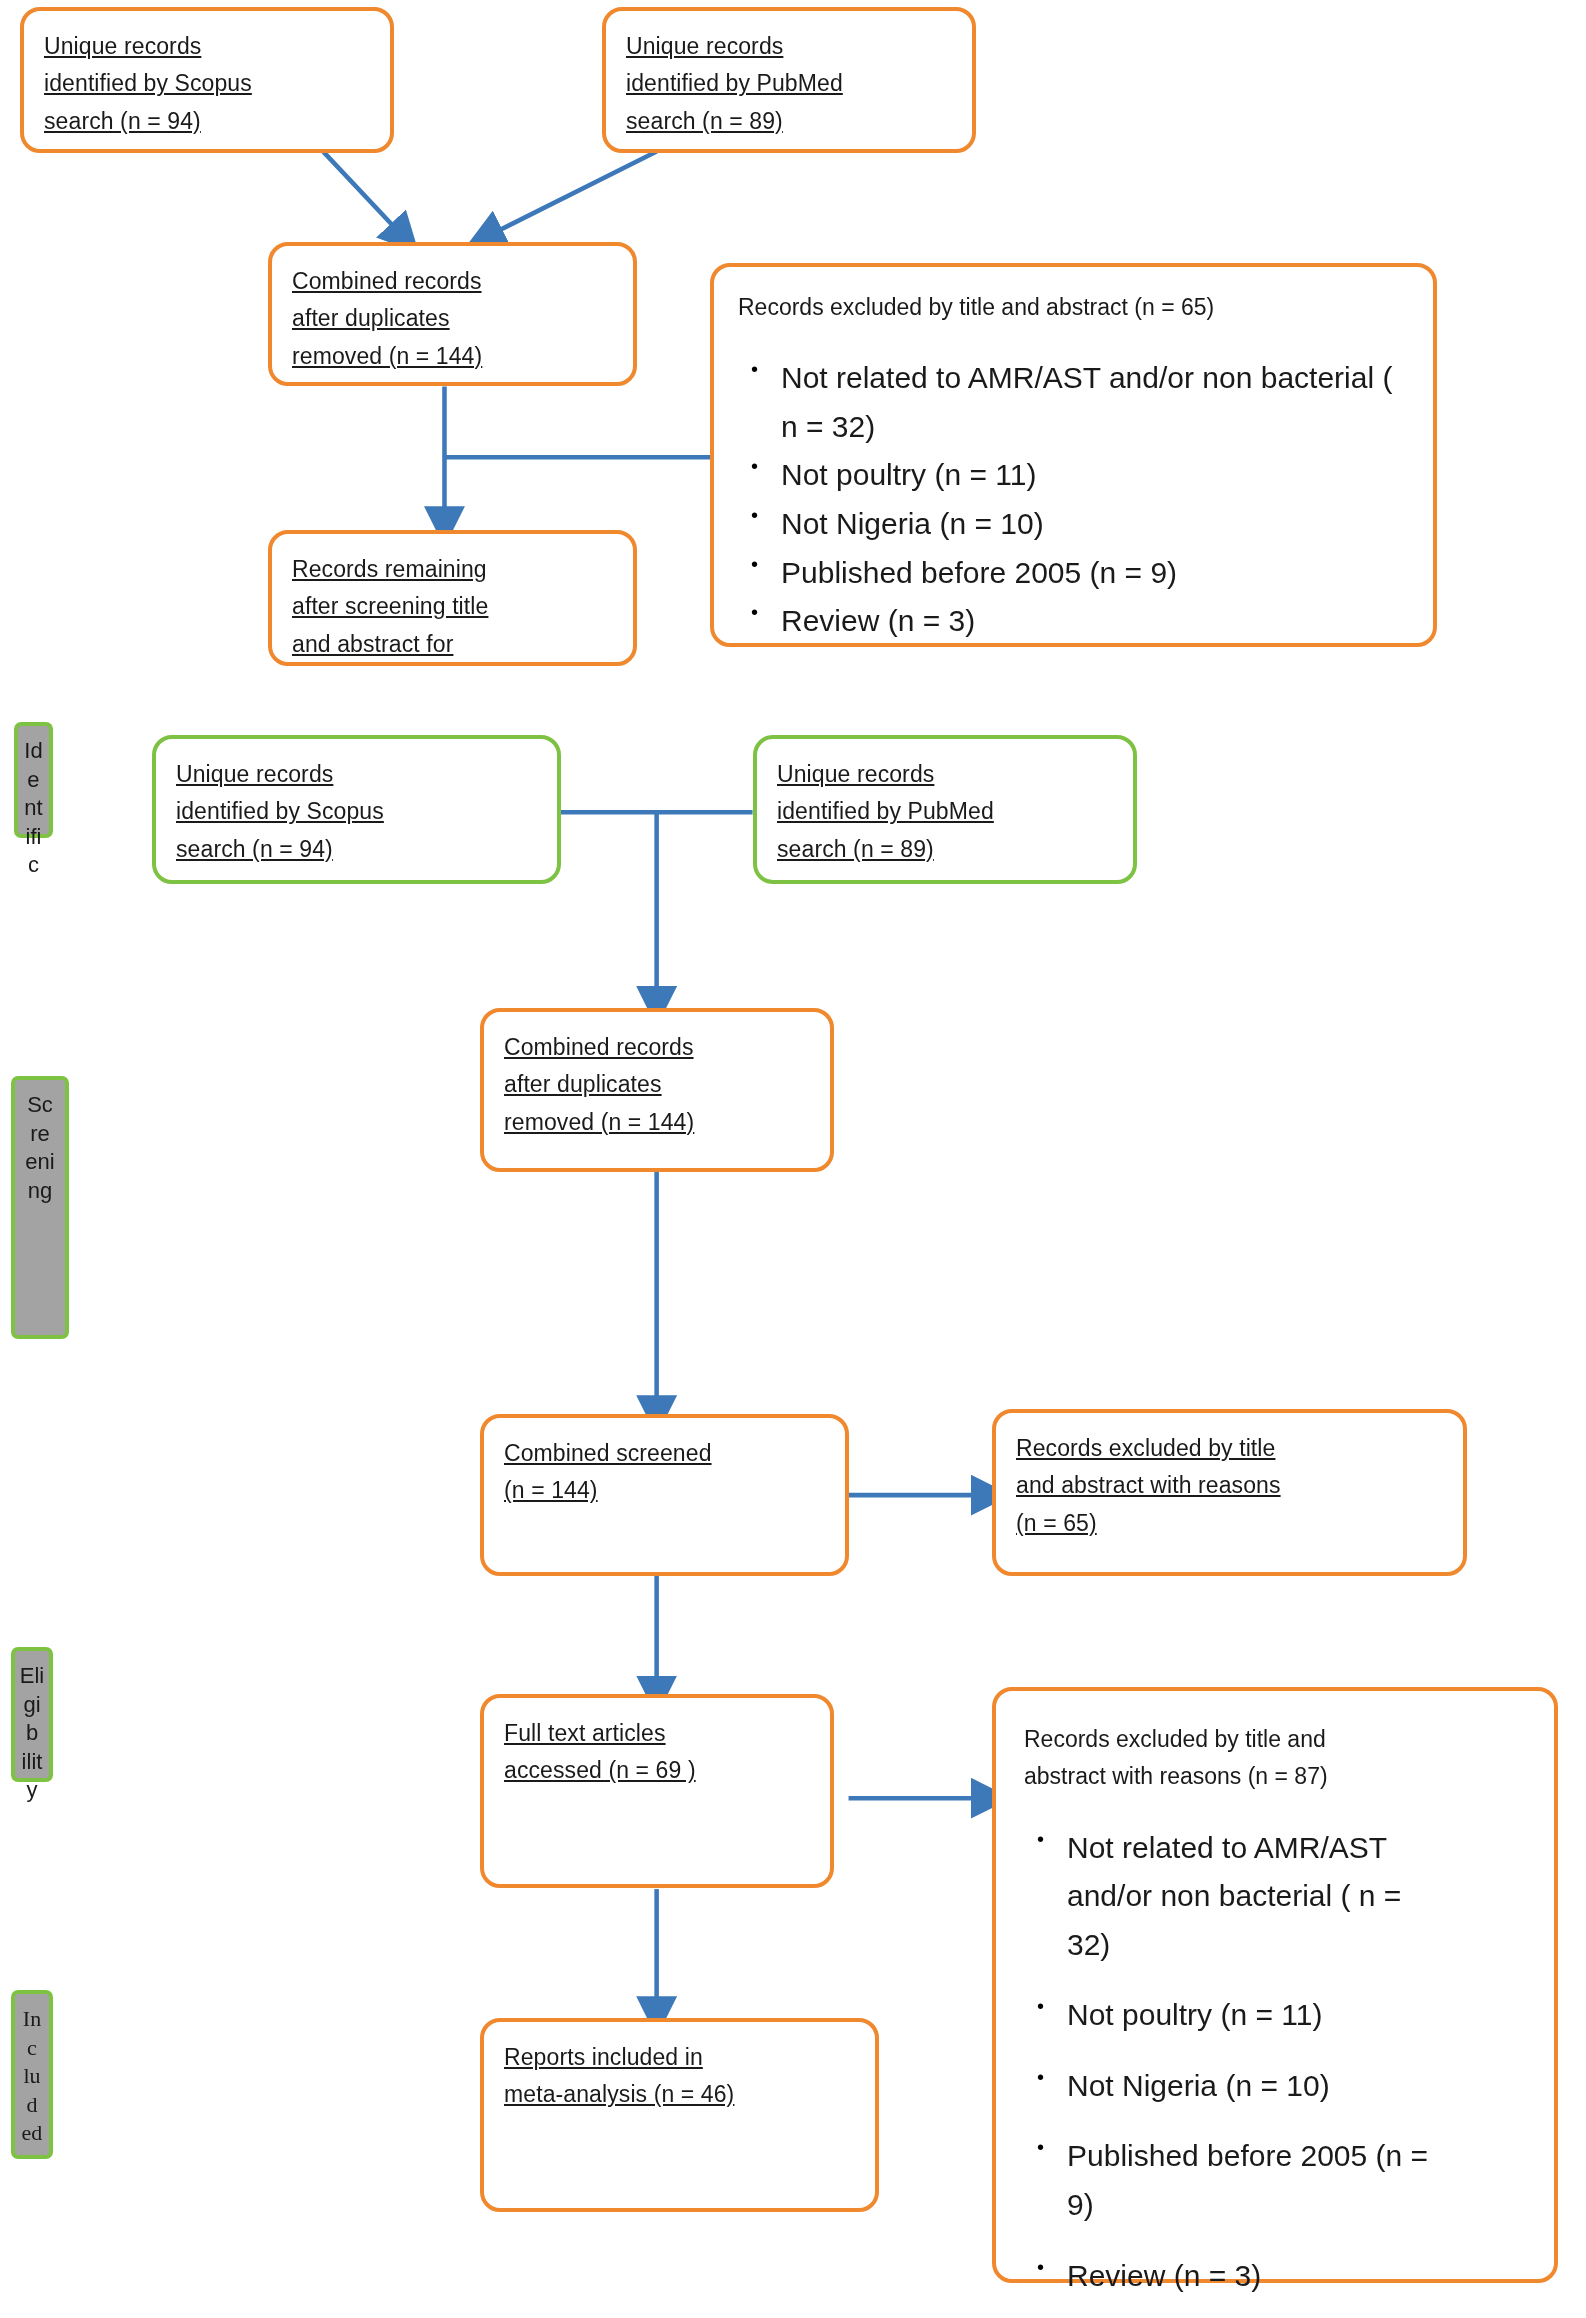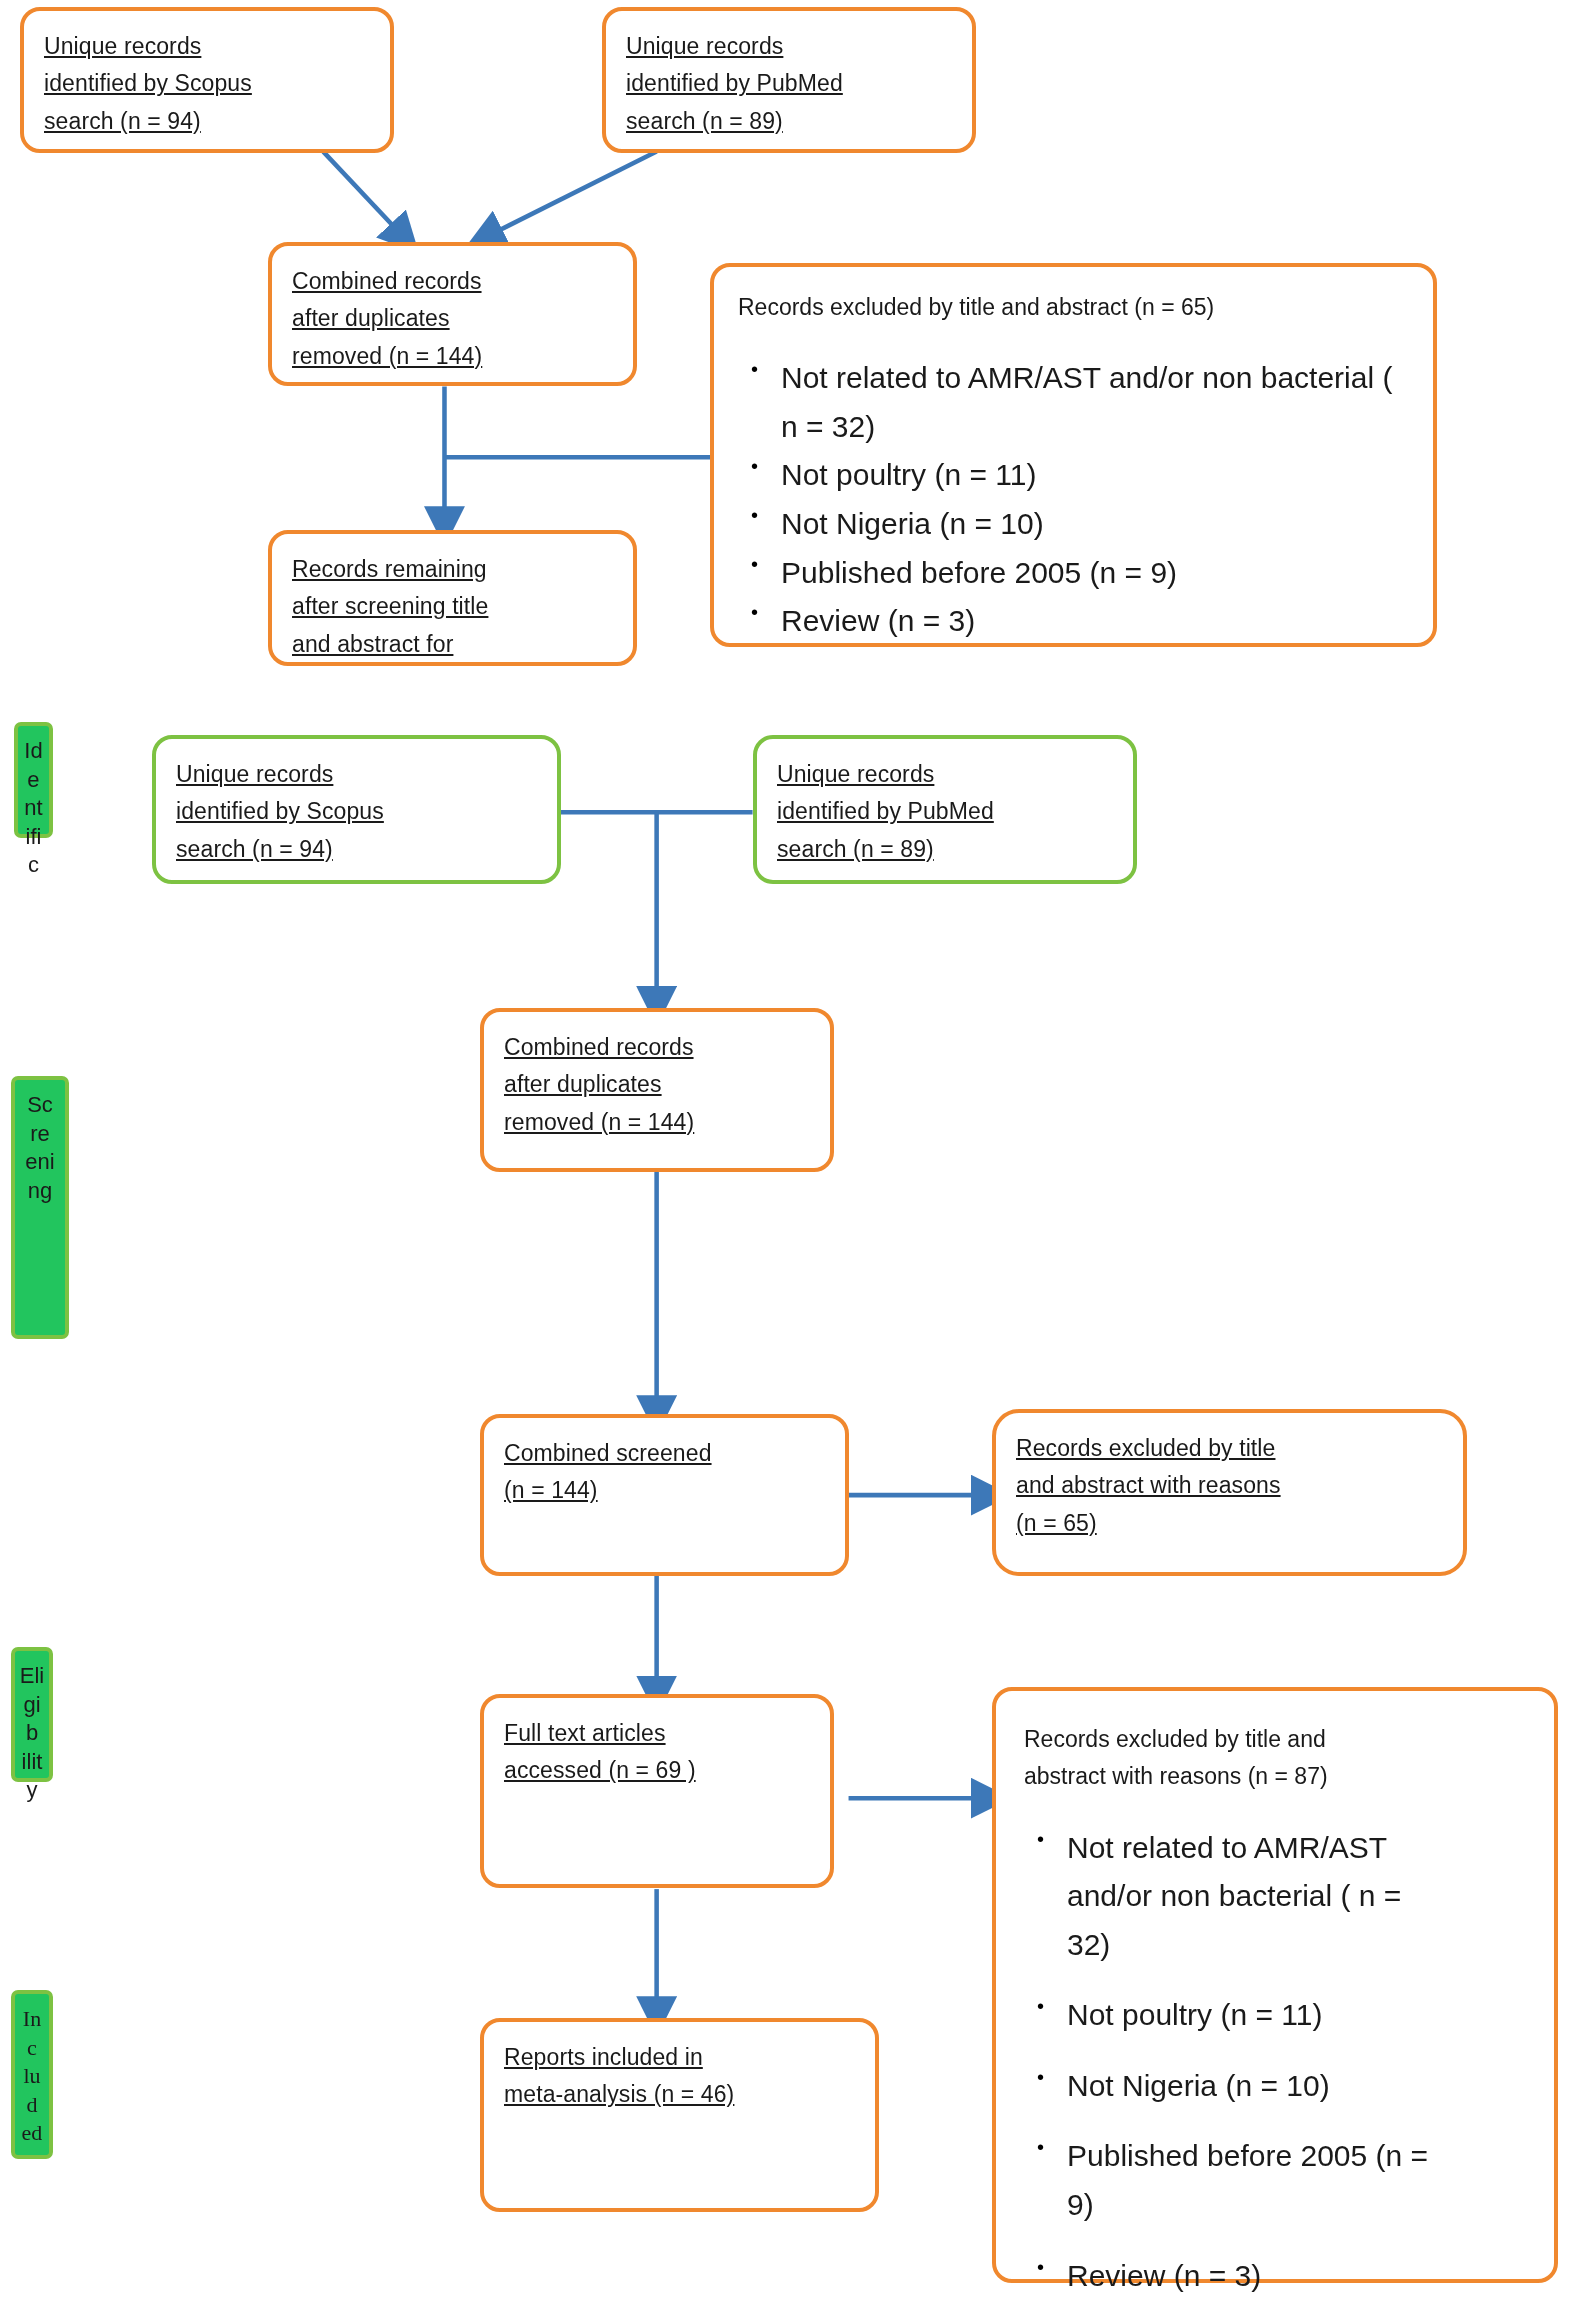--- a/index.html
+++ b/index.html
@@ -37,21 +37,21 @@
     line-height: 1.62;
     color: #1a1a1a;
     letter-spacing: 0.1px;
     white-space: pre-line;
     text-align: left;
     text-decoration: underline;
   }
   .stage-box {
     position: absolute;
     box-sizing: border-box;
-    background: #22c55e;
+    background: #a3a3a3;
     border: 4.5px solid #7DC242;
     border-radius: 7px;
     display: flex;
     align-items: flex-start;
     justify-content: center;
     padding: 11px 4px;
   }
   .stage-text {
     font-size: 22px;
     line-height: 1.30;
@@ -220,21 +220,21 @@
     <div class="box-text">Combined records
 after duplicates
 removed (n = 144)</div>
   </div>
 
   <div class="box" style="left:480px; top:1414px; width:369px; height:162px;">
     <div class="box-text">Combined screened
 (n = 144)</div>
   </div>
 
-  <div class="box" style="left:992px; top:1409px; width:475px; height:167px;border-radius:27px;">
+  <div class="box" style="left:992px; top:1409px; width:475px; height:167px;">
     <div class="box-text">Records excluded by title
 and abstract with reasons
 (n = 65)</div>
   </div>
 
   <div class="box" style="left:480px; top:1694px; width:354px; height:194px;">
     <div class="box-text">Full text articles
 accessed (n = 69 )</div>
   </div>
 

